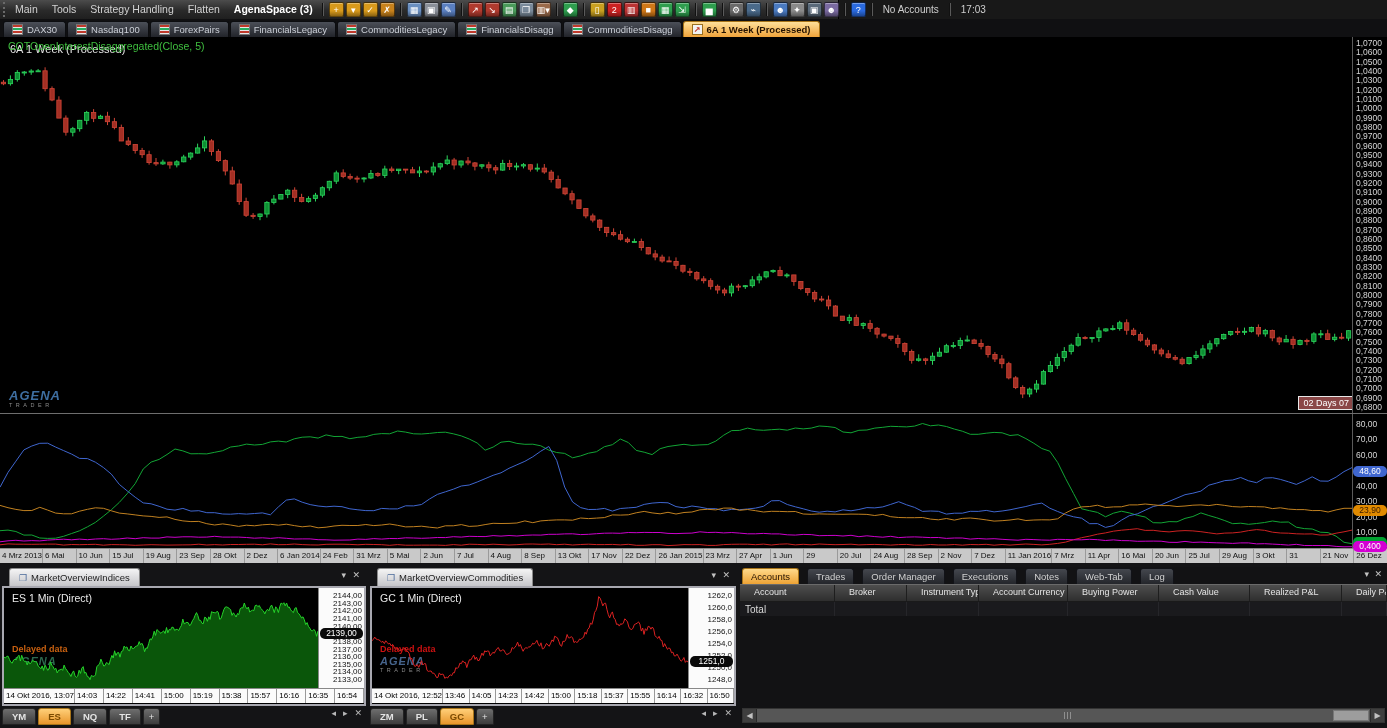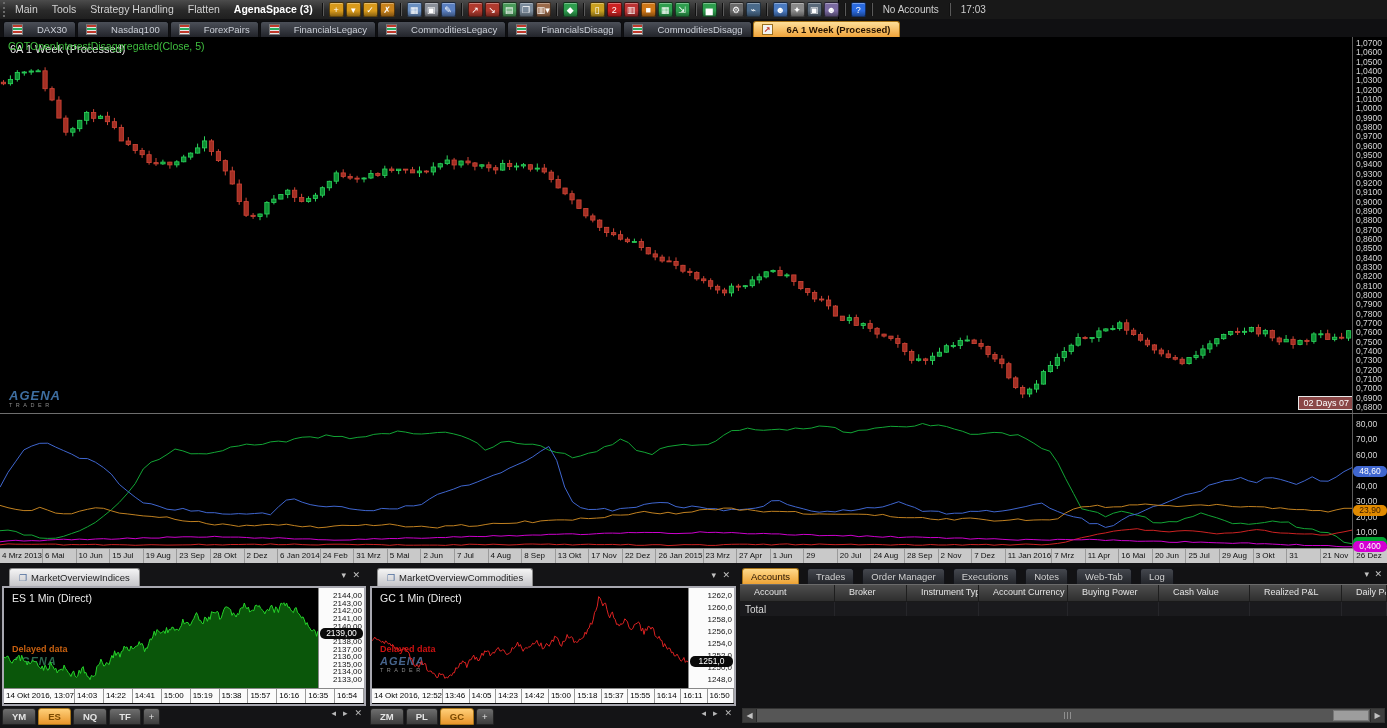--- a/index.html
+++ b/index.html
@@ -14,21 +14,21 @@
   .menu-item{color:#d2d2d2;font-size:10.5px;padding:0 7px;line-height:19px;white-space:nowrap;}
   .menu-item.bold{color:#fff;font-weight:bold;}
   .mdiv{width:0;height:13px;border-left:1px solid #111;border-right:1px solid #5a5a5a;margin:0 2px;}
   .icon-group{display:flex;align-items:center;gap:2px;padding:0 3px;}
   .tb-icon{width:13px;height:13px;border-radius:2px;display:inline-flex;align-items:center;justify-content:center;
       font-size:9px;color:#fff;border:1px solid rgba(0,0,0,.55);box-shadow:inset 0 1px rgba(255,255,255,.35);}
   .status-txt{color:#cfcfcf;font-size:10px;padding:0 8px;white-space:nowrap;}
   
   .tabbar{position:absolute;top:19px;left:0;width:1387px;height:18px;background:#101012;
       display:flex;align-items:flex-end;padding-left:3px;box-sizing:border-box;}
-  .wtab{height:15px;display:flex;align-items:center;gap:14px;padding:0 8px;margin-right:1px;
+  .wtab{height:15px;display:flex;align-items:center;gap:4px;padding:0 8px;margin-right:1px;
       background:linear-gradient(#4b4f58,#22242a);color:#ccd0d8;font-size:9.5px;white-space:nowrap;
       border:1px solid #0c0d10;border-bottom:none;border-radius:3px 3px 0 0;}
   .wtab.active{background:linear-gradient(#ffe09a,#efa33a);color:#241200;font-weight:bold;border-color:#a87418;}
   .wtab-icon{width:9px;height:9px;border:1px solid #777;
       background:linear-gradient(180deg,#c0392b 0 2px,#e8e8e8 2px 3px,#27ae60 3px 5px,#e8e8e8 5px 6px,#c0392b 6px 8px,#e8e8e8 8px);}
   .wtab-icon.chart{background:#f2f2f2;color:#c0392b;font-size:8px;line-height:9px;text-align:center;border-color:#9a7020;}
   
   .chart-region{position:absolute;top:37px;left:0;width:1387px;height:526px;background:#000;}
   .main-plot{position:absolute;top:0;left:0;width:1352px;height:376px;}
   .main-title{position:absolute;top:6px;left:10px;color:#e6e6e6;font-size:11px;}
@@ -839,21 +839,21 @@
         <div class="time-cell first">14 Okt 2016, 12:52</div>
         <div class="time-cell">13:46</div>
         <div class="time-cell">14:05</div>
         <div class="time-cell">14:23</div>
         <div class="time-cell">14:42</div>
         <div class="time-cell">15:00</div>
         <div class="time-cell">15:18</div>
         <div class="time-cell">15:37</div>
         <div class="time-cell">15:55</div>
         <div class="time-cell">16:14</div>
-        <div class="time-cell">16:11</div>
+        <div class="time-cell">16:32</div>
         <div class="time-cell">16:50</div>
       </div>
   </div>
 </div>
 <div class="instr-strip" style="left:370px;width:366px;">
     <div class="instr-tab">ZM</div>
     <div class="instr-tab">PL</div>
     <div class="instr-tab active">GC</div>
     <div class="instr-tab plus">+</div>
     <div class="strip-nav">

